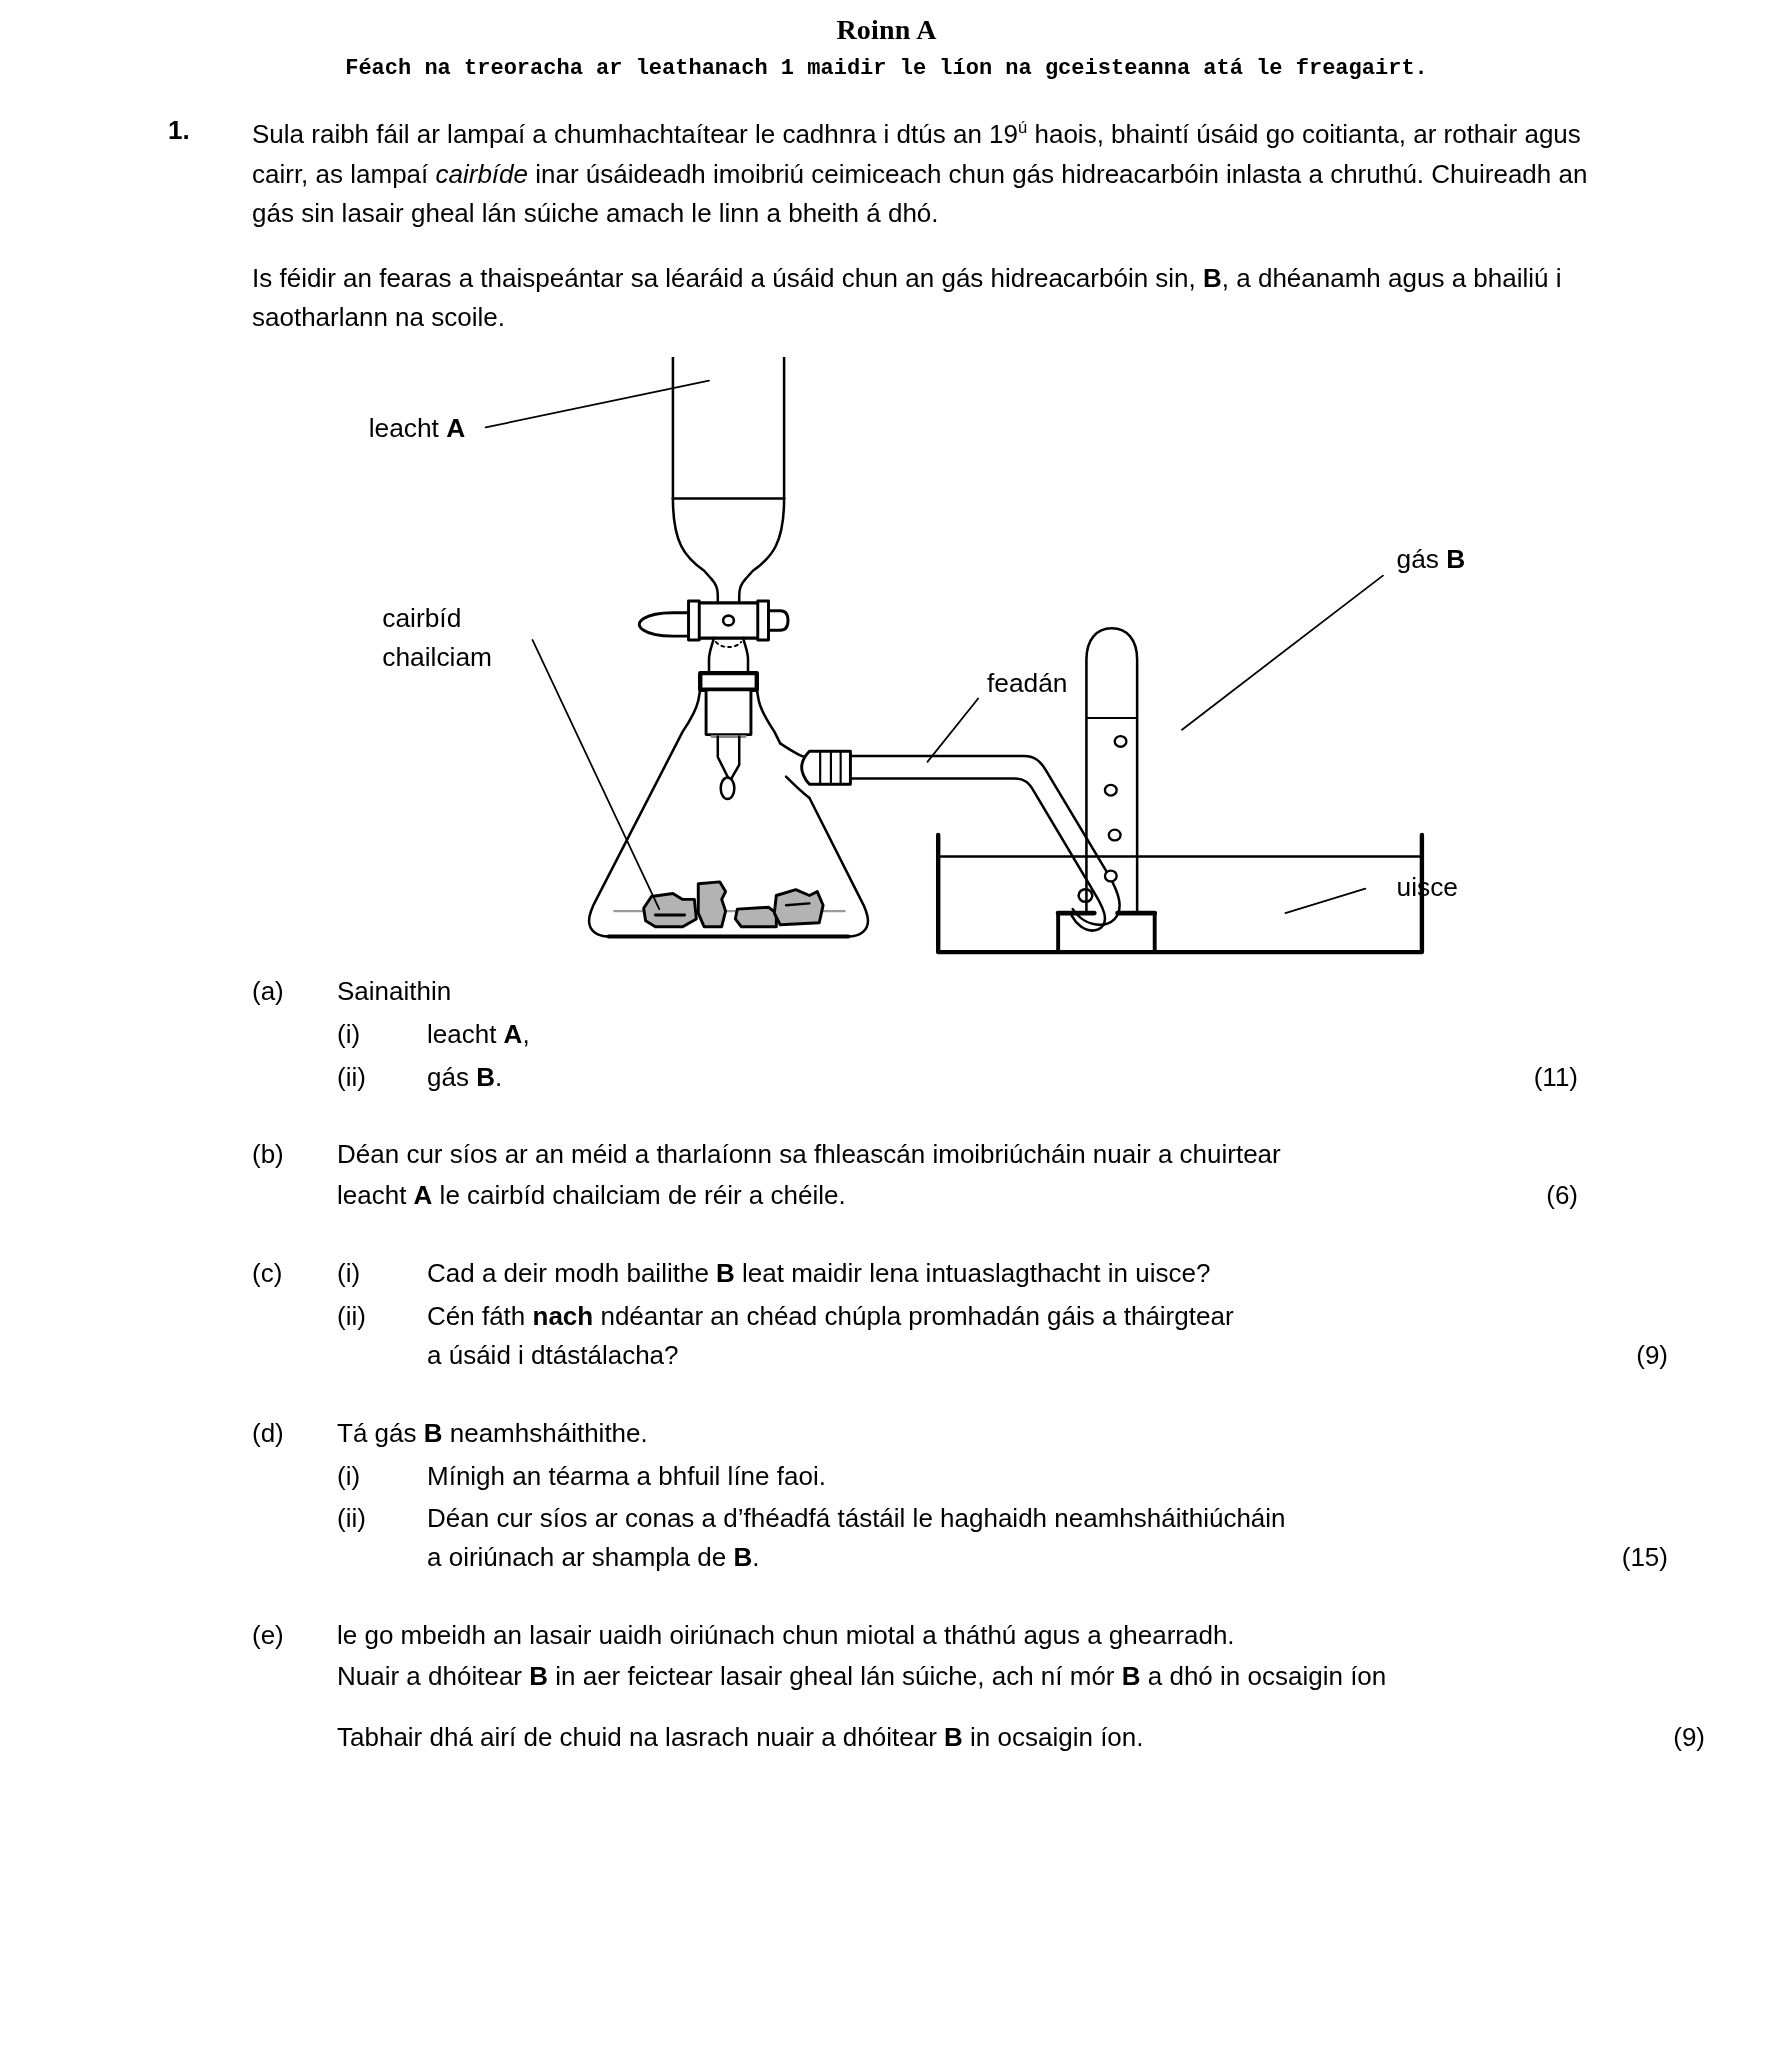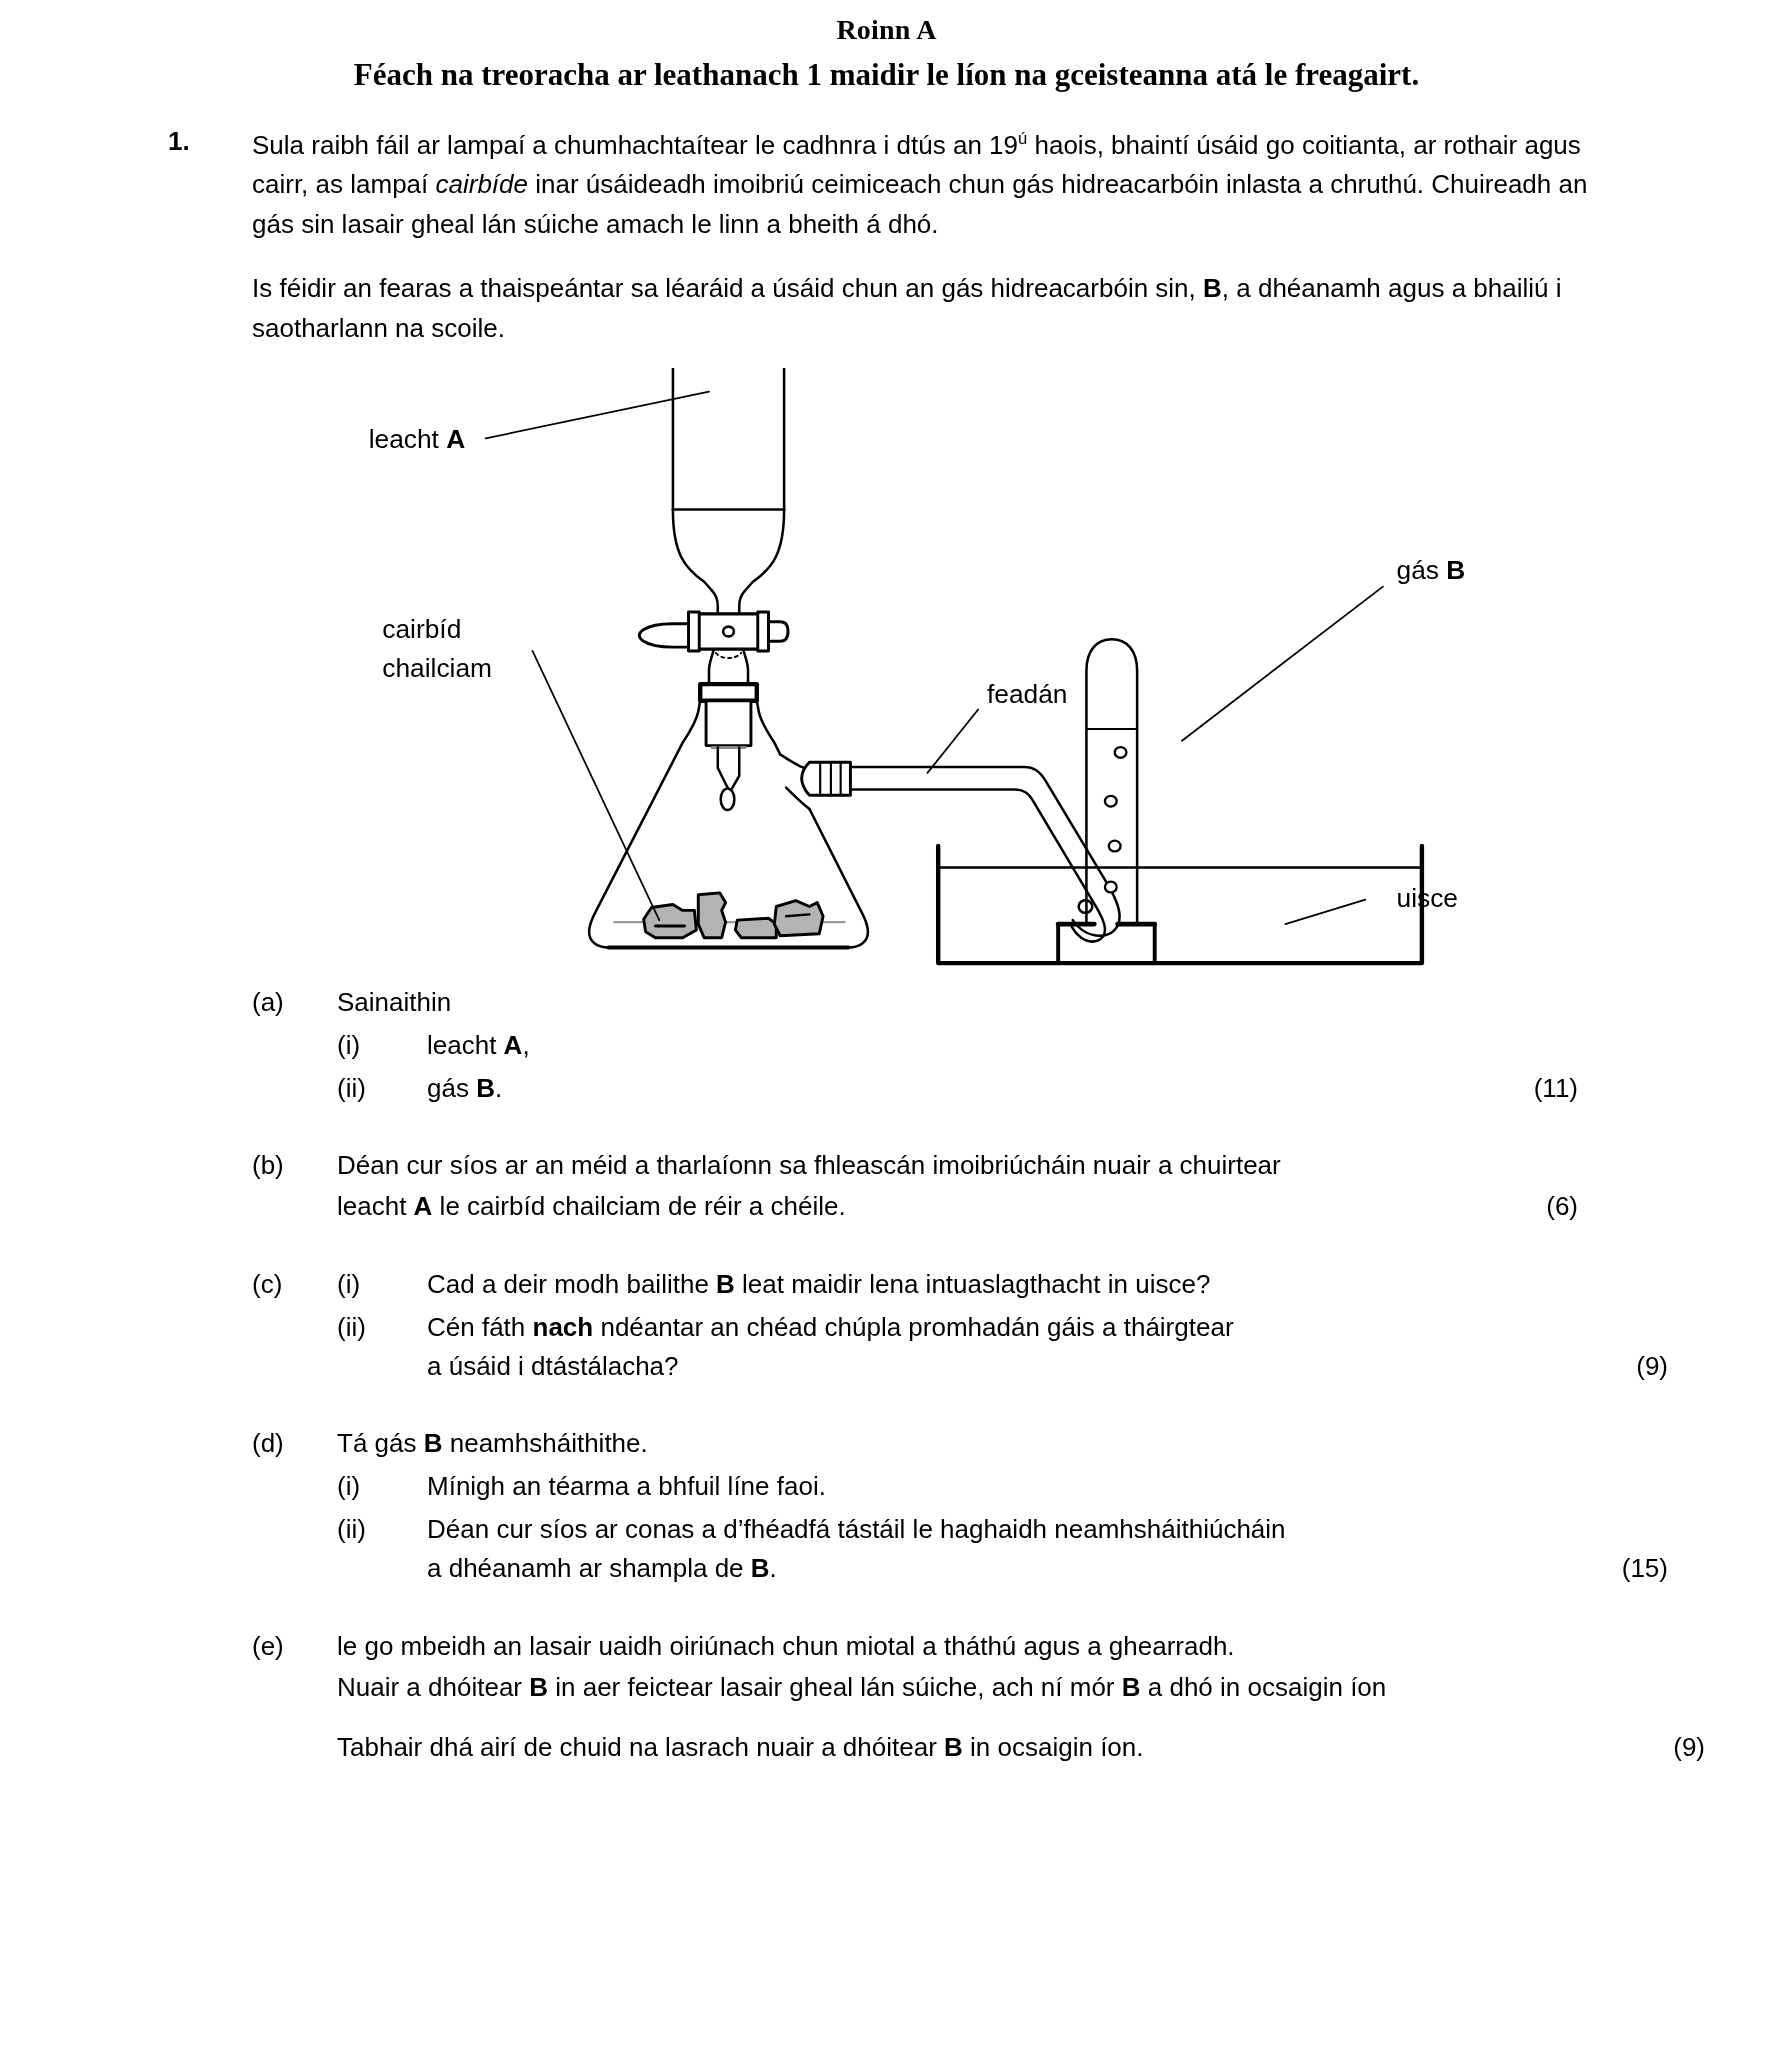--- a/index.html
+++ b/index.html
@@ -21,23 +21,23 @@
     text-align: center;
     font-family: "Liberation Serif", serif;
     font-weight: bold;
     font-size: 28px;
     line-height: 1.15;
     margin-top: 13.7px;
     letter-spacing: 0.2px;
   }
   .hdr-sub {
     text-align: center;
-    font-family: Liberation Serif, serif;
+    font-family: Liberation Mono, monospace;
     font-weight: bold;
-    font-size: 31px;
+    font-size: 22px;
     line-height: 1.2;
     margin-top: 9.8px;
   }
 
   
   .q-block { position: relative; margin-top: 33px; }
   .q-num {
     position: absolute;
     left: 168px;
     top: 0;
@@ -308,21 +308,21 @@
         <div class="line"><span>Tá gás </span><span class="bd">B</span><span>&nbsp;</span><span class="ul">neamhsháithithe</span><span>.</span></div>
         <div class="roman-list">
           <div class="roman-item">
             <div class="rl">(i)</div>
             <div class="rb">Mínigh an téarma a bhfuil líne faoi.</div>
           </div>
           <div class="roman-item">
             <div class="rl">(ii)</div>
             <div class="rb">
               <div class="line">Déan cur síos ar conas a d’fhéadfá tástáil le haghaidh neamhsháithiúcháin</div>
-              <div class="line relrow"><span>a dhéanamh ar shampla de </span><span class="bd">B</span><span>.</span>
+              <div class="line relrow"><span>a oiriúnach ar shampla de </span><span class="bd">B</span><span>.</span>
                 <div class="marks" style="right:-90px;">(15)</div>
               </div>
             </div>
           </div>
         </div>
       </div>
     </div>
 
     <div class="spacer-sm"></div>
 

